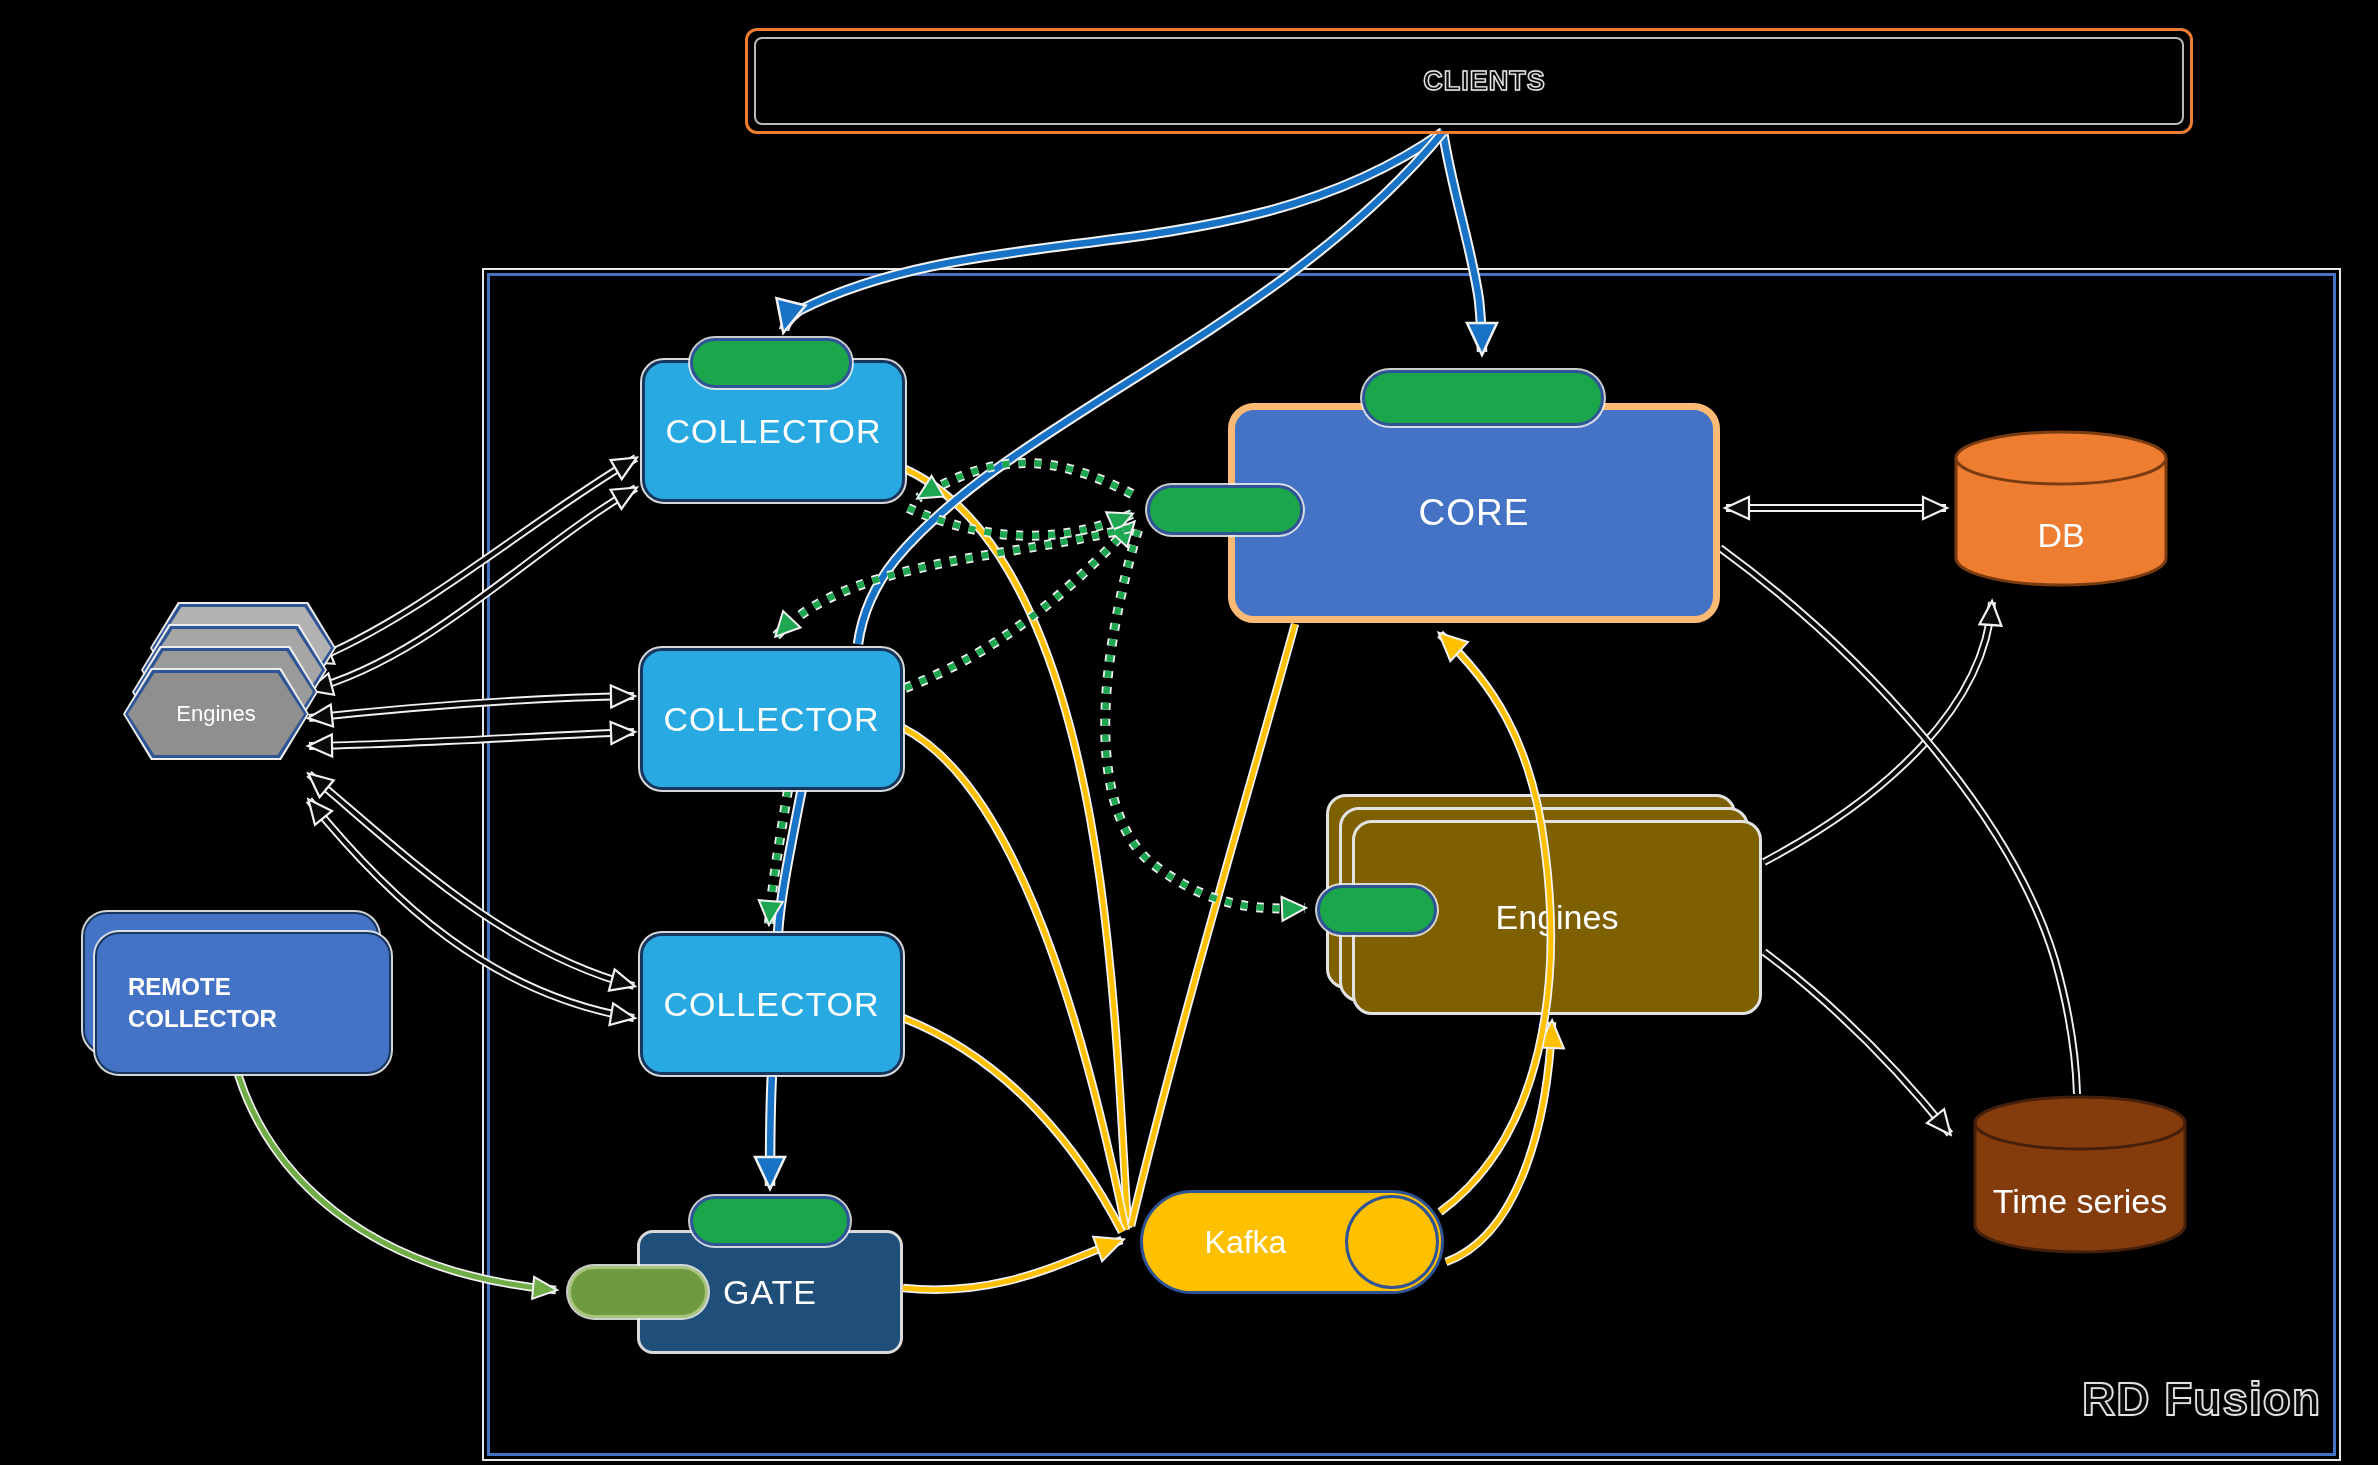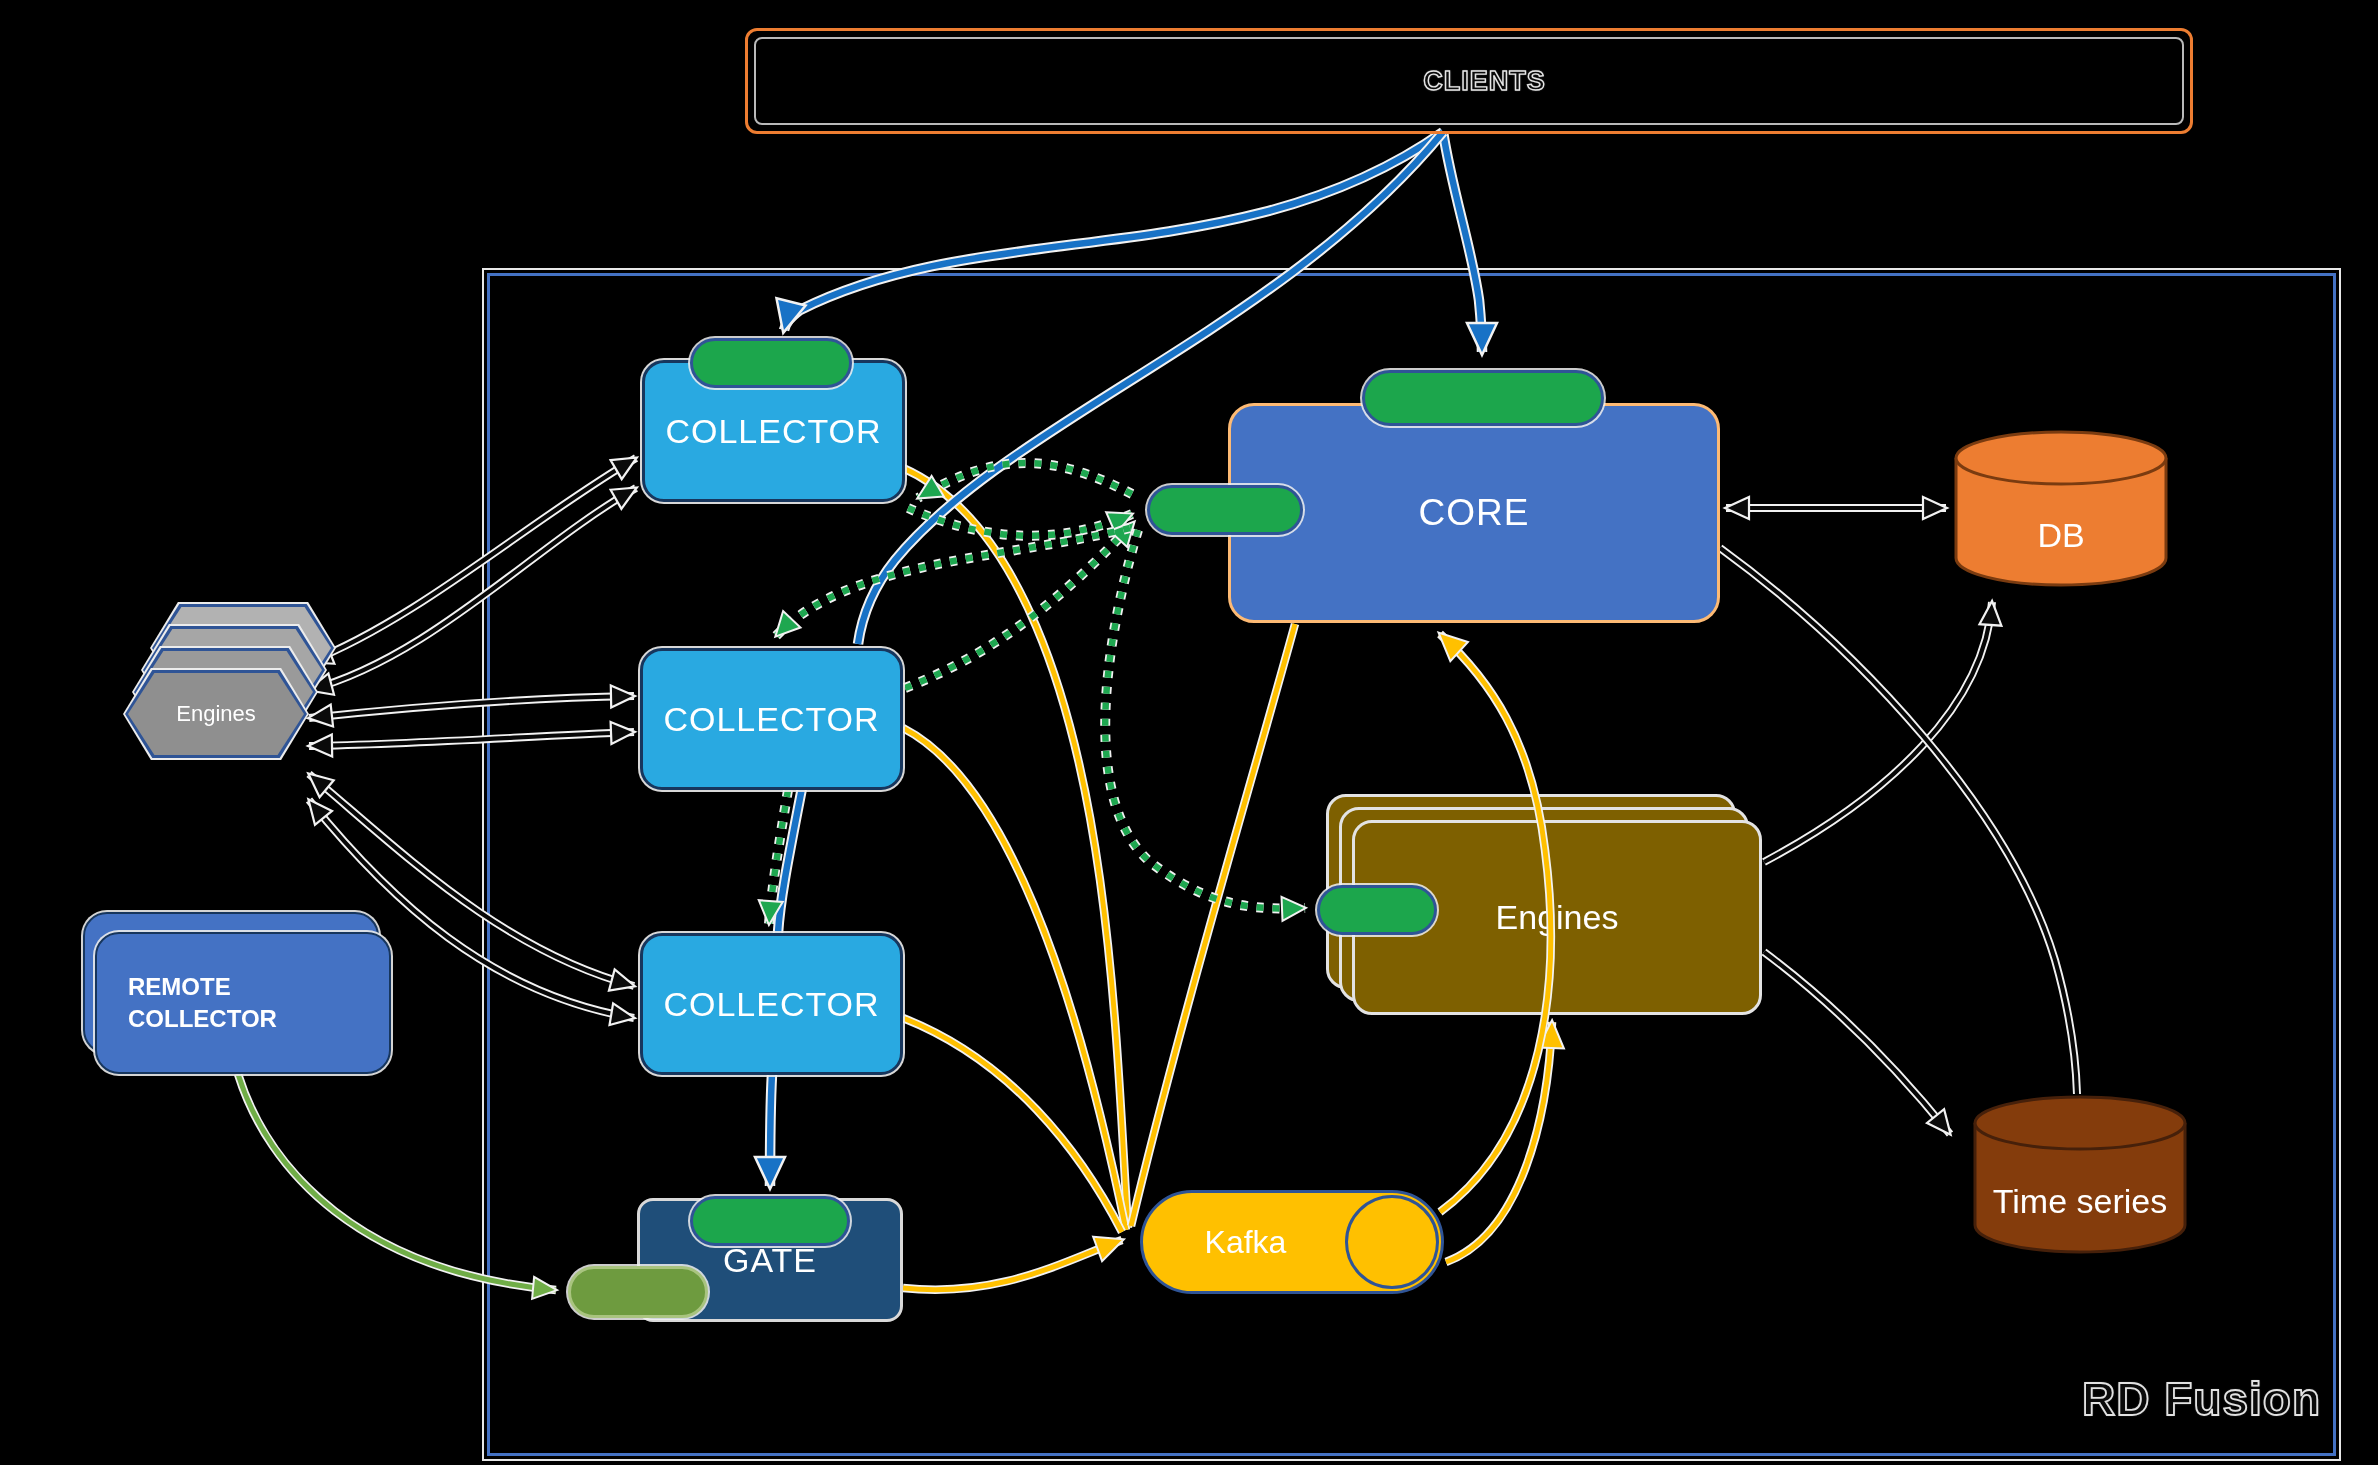--- a/index.html
+++ b/index.html
@@ -22,22 +22,22 @@
   .clients-inner .lbl{font-size:27px;font-weight:bold;color:#0a0a0a;
                       -webkit-text-stroke:1.4px #e6e6e6;text-shadow:0 0 2px #cfcfcf;letter-spacing:1px;}
 
   
   .node{position:absolute;box-sizing:border-box;display:flex;align-items:center;justify-content:center;
         color:#fff;}
   .collector{width:263px;height:142px;background:var(--c-collector,#29A9E1);
              border:3px solid var(--c-collector-border,#17365D);border-radius:22px;
              box-shadow:0 0 0 2px rgba(240,240,240,.9);font-size:34px;letter-spacing:1px;}
   .core{left:1228px;top:403px;width:492px;height:220px;background:var(--c-core,#4472C4);
-        border:3px solid #fdba74;border-radius:26px;font-size:37px;letter-spacing:1px;}
-  .gate{left:637px;top:1198px;width:266px;height:124px;background:var(--c-gate,#1F4E79);
+        border:7px solid #fdba74;border-radius:26px;font-size:37px;letter-spacing:1px;}
+  .gate{left:637px;top:1230px;width:266px;height:124px;background:var(--c-gate,#1F4E79);
         border:3px solid #d9d9d9;border-radius:16px;font-size:34px;letter-spacing:1px;}
   .eng-layer{position:absolute;width:410px;height:195px;background:var(--c-engines,#7E6000);
              border:3px solid #e3e3e3;border-radius:20px;box-sizing:border-box;}
   .eng-front{display:flex;align-items:center;justify-content:center;color:#fff;font-size:34px;}
   .kafka{left:1140px;top:1190px;width:304px;height:104px;background:var(--c-kafka,#FFC000);
          border:3px solid var(--c-pill-border,#2F5496);border-radius:52px;justify-content:flex-start;}
   .kafka .lbl{width:205px;text-align:center;font-size:32px;}
   .kafka-cap{position:absolute;right:2px;top:2px;width:94px;height:94px;border-radius:50%;
              border:3px solid var(--c-pill-border,#2F5496);box-sizing:border-box;}
 

